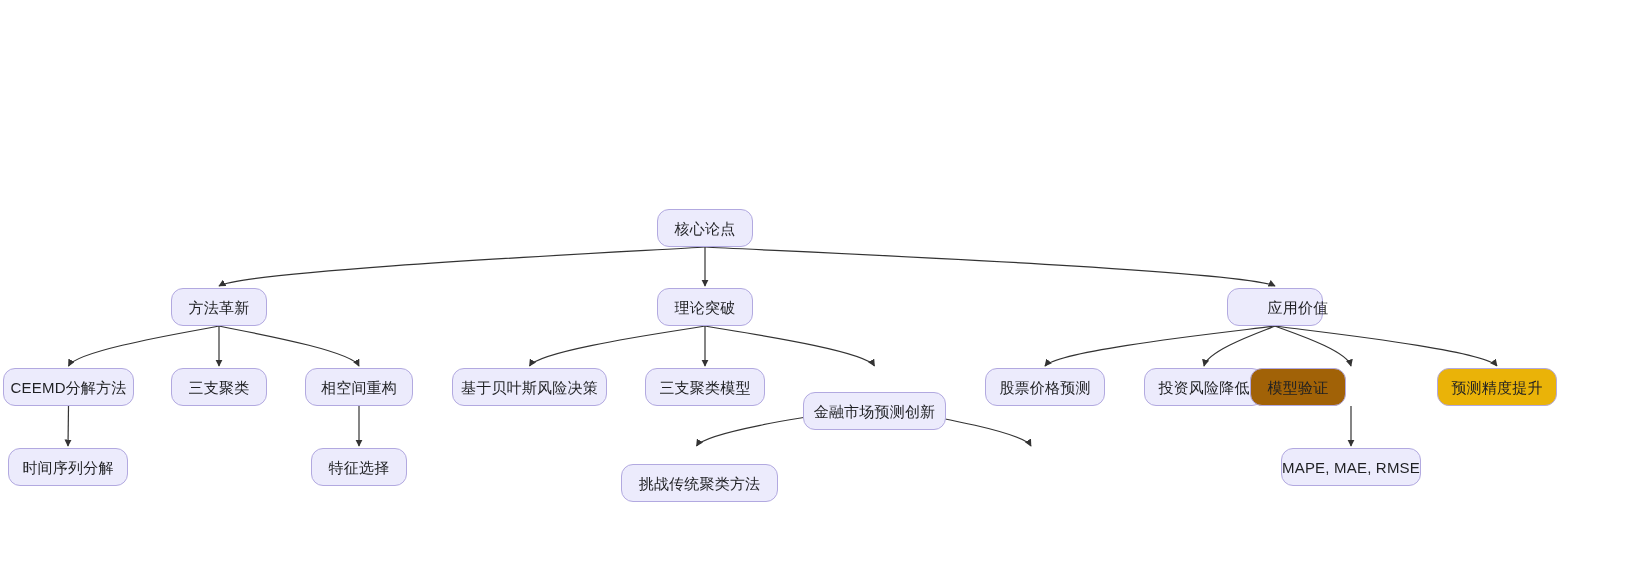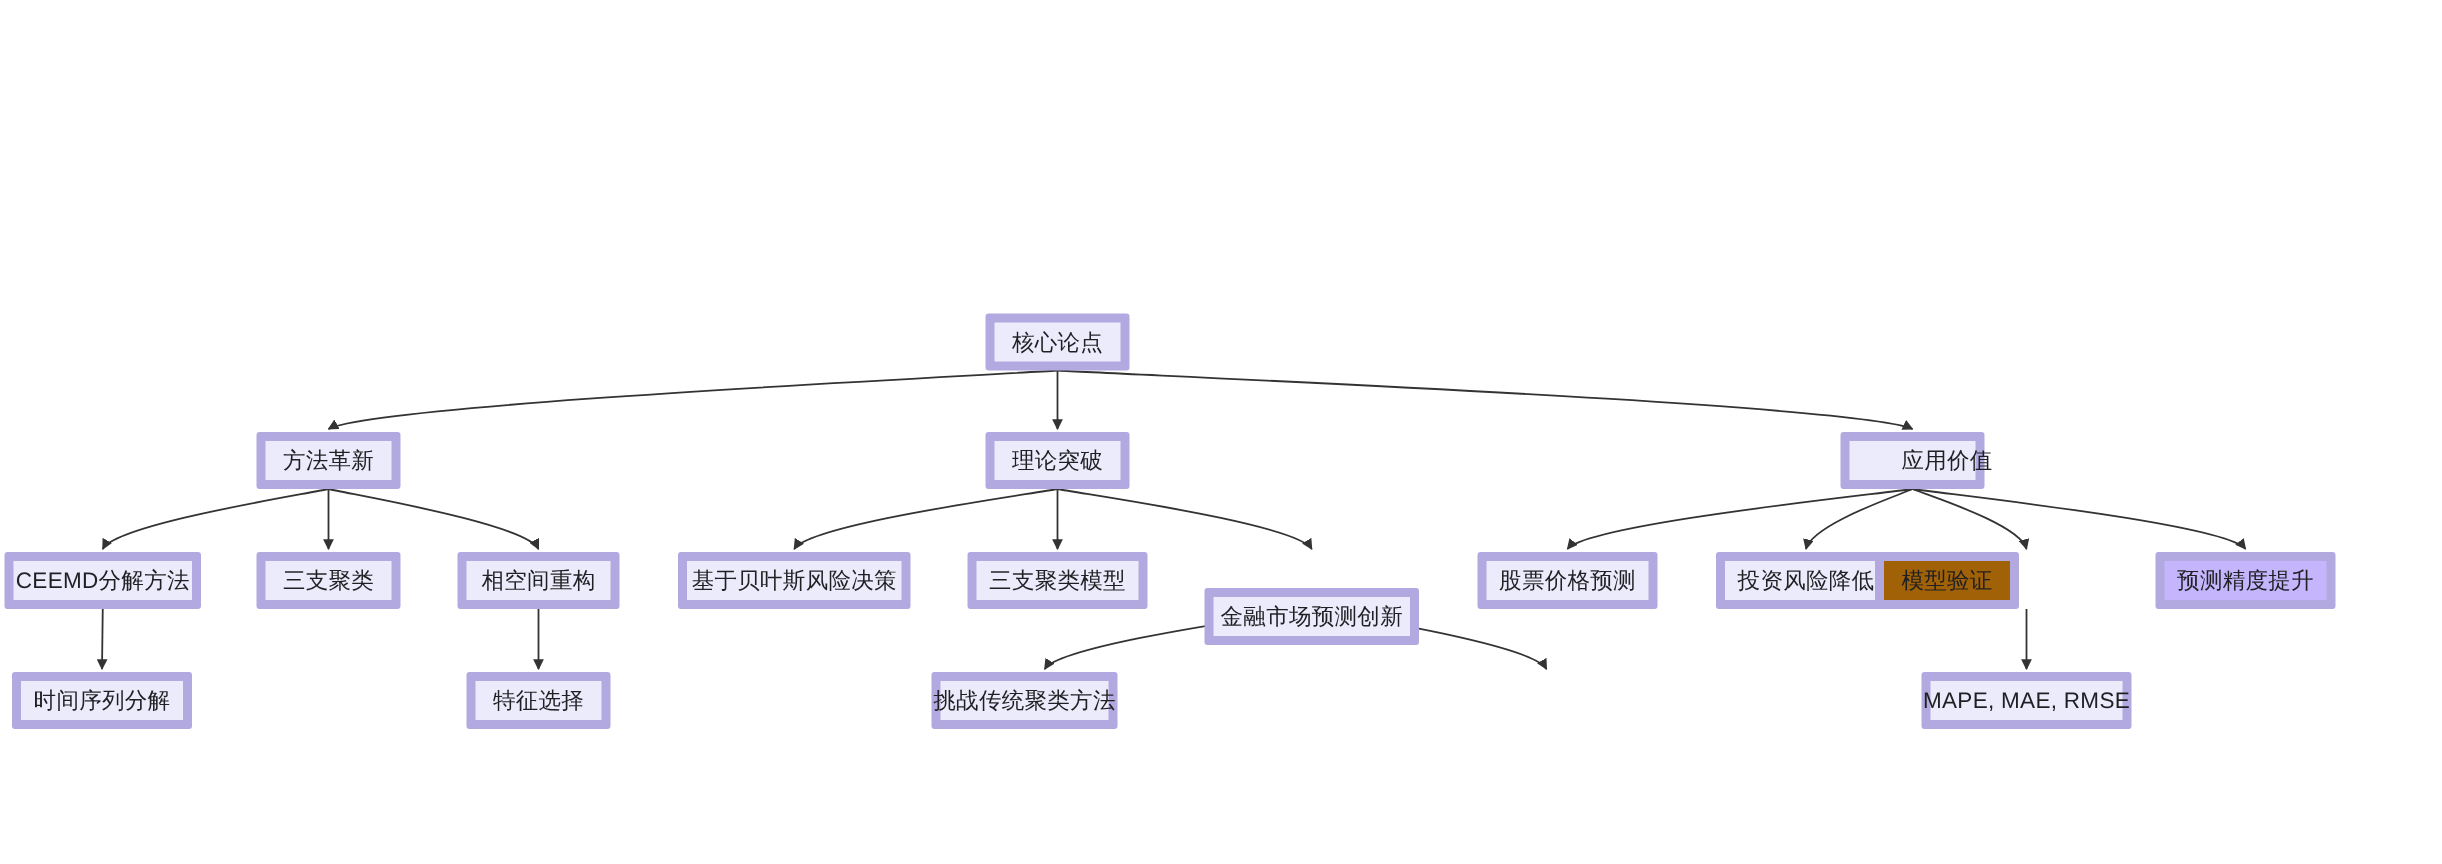--- a/index.html
+++ b/index.html
@@ -35,22 +35,22 @@
     width: 1628px;
     height: 576px;
   }
   .node {
     position: absolute;
     box-sizing: border-box;
     display: flex;
     align-items: center;
     justify-content: center;
     background: #ecebfc;
-    border: 6px solid #701a75;
-    border-radius: 2px;
+    border: 1px solid #701a75;
+    border-radius: 12px;
     color: #1f2023;
     font-size: 15px;
     line-height: 1;
     white-space: nowrap;
     letter-spacing: 0.2px;
   }
   .node-label {
     display: block;
     padding: 0 2px;
   }
@@ -121,30 +121,30 @@
       </div>
       <div class="node" style="left: 985px; top: 368px; width: 120px; height: 38px; background: rgb(236, 235, 252); border-color: rgb(178, 169, 224); color: rgb(31, 32, 35);">
         <span class="node-label">股票价格预测</span>
       </div>
       <div class="node" style="left: 1144px; top: 368px; width: 120px; height: 38px; background: rgb(236, 235, 252); border-color: rgb(178, 169, 224); color: rgb(31, 32, 35);">
         <span class="node-label">投资风险降低</span>
       </div>
       <div class="node" style="left: 1250px; top: 368px; width: 96px; height: 38px; background: #a16207; border-color: rgb(178, 169, 224); color: rgb(31, 32, 35);">
         <span class="node-label">模型验证</span>
       </div>
-      <div class="node" style="left: 1437px; top: 368px; width: 120px; height: 38px; background: #c4b5fd; border-color: rgb(178, 169, 224); color: rgb(31, 32, 35);">
+      <div class="node" style="left: 1437px; top: 368px; width: 120px; height: 38px; background: #eab308; border-color: rgb(178, 169, 224); color: rgb(31, 32, 35);">
         <span class="node-label">预测精度提升</span>
       </div>
       <div class="node" style="left: 8px; top: 448px; width: 120px; height: 38px; background: rgb(236, 235, 252); border-color: rgb(178, 169, 224); color: rgb(31, 32, 35);">
         <span class="node-label">时间序列分解</span>
       </div>
       <div class="node" style="left: 311px; top: 448px; width: 96px; height: 38px; background: rgb(236, 235, 252); border-color: rgb(178, 169, 224); color: rgb(31, 32, 35);">
         <span class="node-label">特征选择</span>
       </div>
-      <div class="node" style="left: 621px; top: 448px; width: 124px; height: 38px; background: rgb(236, 235, 252); border-color: rgb(178, 169, 224); color: rgb(31, 32, 35);">
+      <div class="node" style="left: 621px; top: 464px; width: 157px; height: 38px; background: rgb(236, 235, 252); border-color: rgb(178, 169, 224); color: rgb(31, 32, 35);">
         <span class="node-label">挑战传统聚类方法</span>
       </div>
       <div class="node" style="left: 1281px; top: 448px; width: 140px; height: 38px; background: rgb(236, 235, 252); border-color: rgb(178, 169, 224); color: rgb(31, 32, 35); text-align: right;">
         <span class="node-label">MAPE, MAE, RMSE</span>
       </div>
     </div>
 
 </div>
 
 </body></html>

